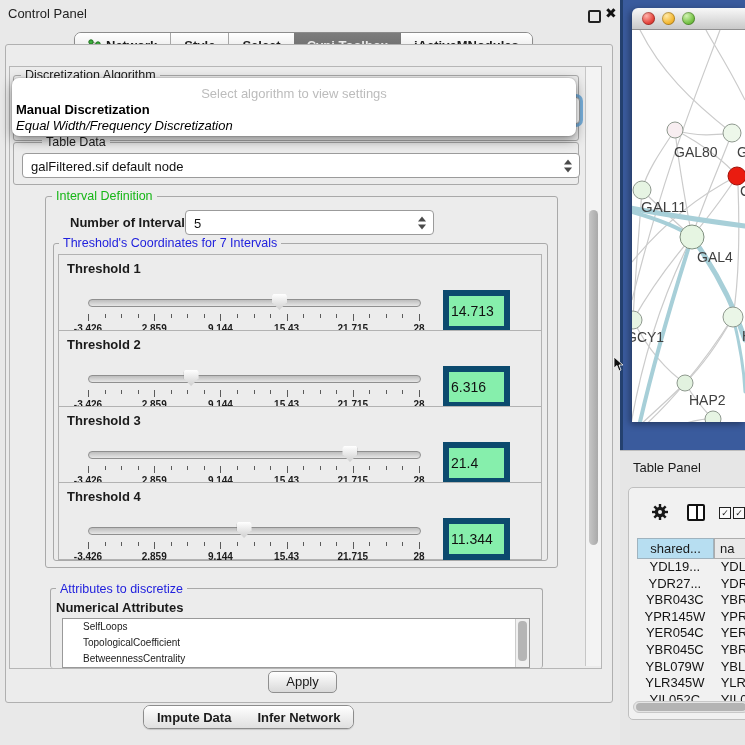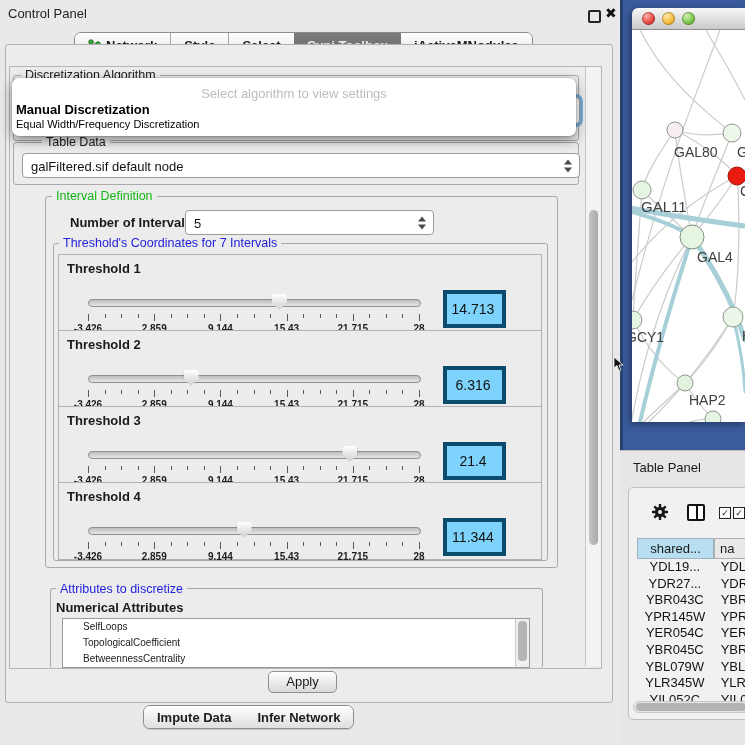--- a/index.html
+++ b/index.html
@@ -32,34 +32,34 @@
   .combo{background:#fff;border:1px solid #9b9b9b;border-radius:4px;}
   .combo .val{position:absolute;left:8px;top:50%;transform:translateY(-50%);font-size:13px;color:#111;white-space:nowrap;}
   .spin{position:absolute;right:7px;top:50%;transform:translateY(-50%);width:8px;height:13px;}
   .spin::before{content:"";position:absolute;left:0;top:0;border-left:4px solid transparent;border-right:4px solid transparent;border-bottom:5px solid #4a4a4a;}
   .spin::after{content:"";position:absolute;left:0;bottom:0;border-left:4px solid transparent;border-right:4px solid transparent;border-top:5px solid #4a4a4a;}
 
   
   .popup{left:12px;top:78px;width:564px;height:58px;background:#fff;border-radius:7px;box-shadow:0 4px 12px rgba(0,0,0,.45),0 0 0 1px rgba(0,0,0,.08);z-index:10;}
   .popup .hint{position:absolute;top:8px;left:0;width:100%;text-align:center;color:#bcbcbc;font-size:13px;}
   .popup .opt1{position:absolute;left:4px;top:24px;font-size:13px;font-weight:bold;color:#000;}
-  .popup .opt2{position:absolute;left:4px;top:40px;font-size:11px;color:#000;}
+  .popup .opt2{position:absolute;left:4px;top:40px;font-size:13px;color:#000;font-style:italic;}
 
   
   .tbox{position:absolute;left:58px;width:482px;height:76px;border:1px solid #b2b2b2;background:#ececec;}
   .tbox .tlabel{position:absolute;left:8px;top:6px;font-size:13px;font-weight:bold;}
   .track-wrap{position:absolute;left:29px;top:38px;width:331px;height:36px;}
   .track{position:absolute;left:0;top:6px;width:100%;height:6px;border:1px solid #8f8f8f;border-radius:4px;background:linear-gradient(#bdbdbd,#e6e6e6);}
   .thumb{position:absolute;top:1px;width:15px;height:16px;background:linear-gradient(#ffffff,#cfcfcf);clip-path:polygon(10% 0,90% 0,100% 12%,100% 52%,50% 100%,0 52%,0 12%);filter:drop-shadow(0 0 1px #6f6f6f);}
   .ticks{position:absolute;left:0;top:21px;width:100%;height:8px;}
   .ticks i{position:absolute;top:0;width:1px;height:4px;background:#5a5a5a;}
   .ticks i.major{height:7px;}
   .axis{position:absolute;left:0;top:30px;width:100%;height:12px;}
   .axis span{position:absolute;transform:translateX(-50%);font-size:10px;font-weight:bold;color:#1c1c1c;white-space:nowrap;}
-  .tvalue{position:absolute;left:384px;top:35px;width:48px;height:28px;border:4px solid #0c4a6e;background:#7dd3fc;font-family:inherit;font-size:14px;text-align:center;padding-right:5px;color:#111;}
+  .tvalue{position:absolute;left:384px;top:35px;width:48px;height:28px;border:6px solid #0c4a6e;background:#86efac;font-family:inherit;font-size:14px;text-align:left;padding-right:5px;color:#111;}
 
   
   .attr-list{left:62px;top:618px;width:466px;height:48px;background:#fff;border:1px solid #999;overflow:hidden;}
   .litem{font-size:10px;line-height:16px;padding-left:20px;white-space:nowrap;}
   .list-scroll{position:absolute;right:0;top:0;width:13px;height:48px;background:#f0f0f0;border-left:1px solid #ccc;}
   .list-scroll .vthumb{position:absolute;left:2px;top:2px;width:9px;height:40px;background:#b5b5b5;border-radius:4px;}
 
   .apply{left:268px;top:671px;width:67px;height:20px;border:1px solid #8f8f8f;border-radius:5px;background:linear-gradient(#ffffff,#d9d9d9);font-size:13px;text-align:center;line-height:19px;}
 
   

